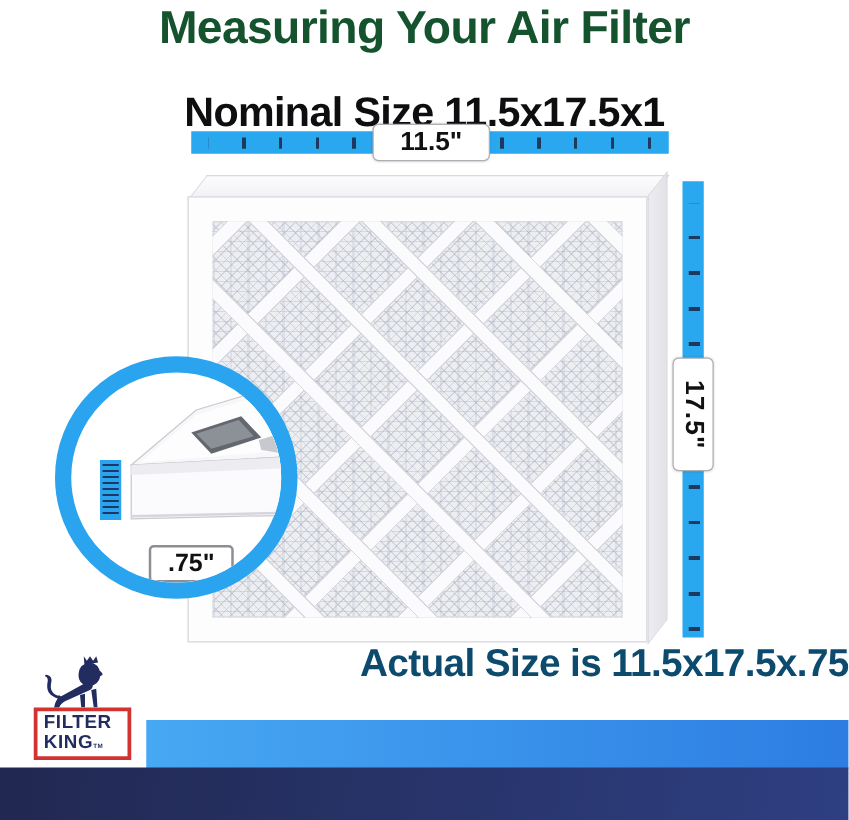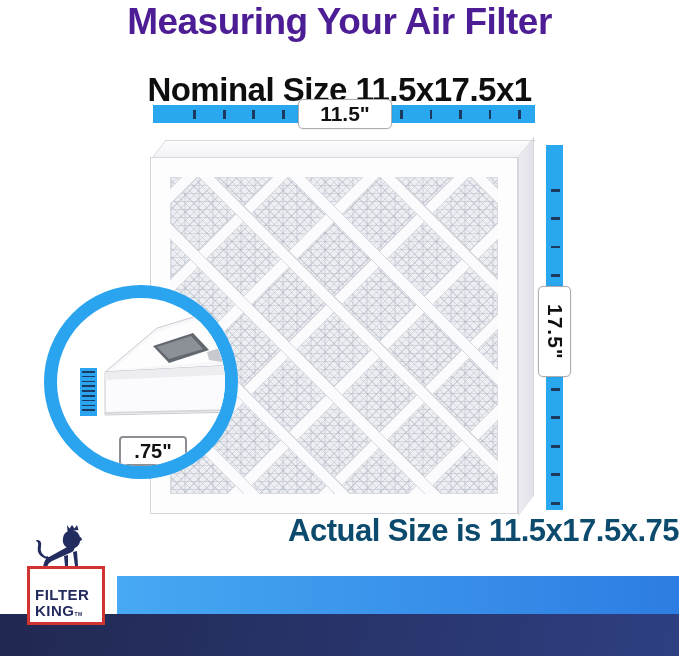--- a/index.html
+++ b/index.html
@@ -3,21 +3,21 @@
 <meta charset="utf-8">
 <style>
   html,body{margin:0;padding:0;background:#ffffff;}
   .canvas{
     position:relative;width:679px;height:656px;overflow:hidden;
     background:#ffffff;font-family:"Liberation Sans",sans-serif;
   }
   
   .title{
     position:absolute;top:1px;left:0;width:100%;text-align:center;
-    font-size:37px;font-weight:bold;letter-spacing:-0.5px;color:#4c1d95;
+    font-size:37px;font-weight:bold;letter-spacing:-0.5px;color:#14532d;
   }
   .nominal{
     position:absolute;top:55px;left:0;width:100%;text-align:center;
     font-size:33px;font-weight:bold;letter-spacing:-0.5px;color:#0e0e10;margin-top:16px;
   }
   .actual{
     position:absolute;top:513px;left:0;width:100%;text-align:right;
     font-size:31px;font-weight:bold;letter-spacing:-0.5px;color:#0c4a6e;
   }
   
@@ -106,21 +106,21 @@
     background:linear-gradient(90deg,#47a8f3,#2d7de2);z-index:1;
   }
   .bar-navy{
     position:absolute;left:0;top:614px;width:679px;height:42px;
     background:linear-gradient(100deg,#212851,#2e3f82);z-index:2;
   }
   .brand{position:absolute;left:27px;top:524px;width:90px;height:90px;z-index:3;}
   .brand-lion{position:absolute;left:6px;top:0;}
   .brand-box{
     position:absolute;left:0;top:42px;width:67px;height:34px;
-    background:#fff;border:3px solid #d13331;padding:18px 0 1px 5px;
+    background:#fff;border:3px solid #d13331;padding:1px 0 1px 5px;
   }
   .brand-box .l1,.brand-box .l2{
     font-size:15px;font-weight:bold;letter-spacing:0.5px;line-height:16px;
     color:#232c5f;white-space:nowrap;
   }
   .brand-box .tm{font-size:5px;vertical-align:baseline;color:#232c5f;font-weight:bold;}
 </style>
 </head>
 <body>
 

